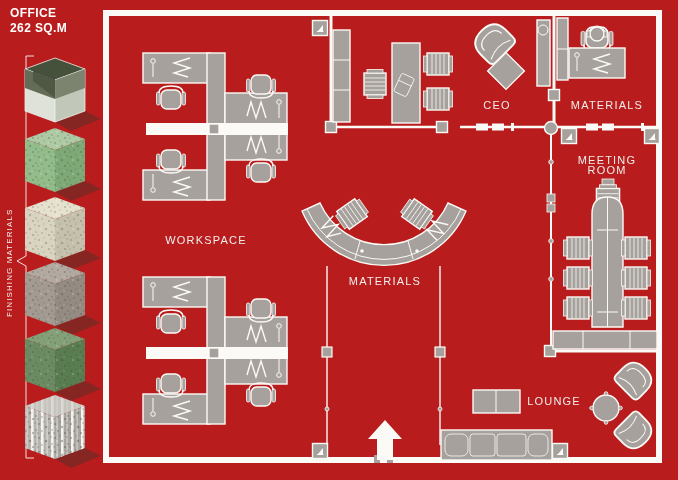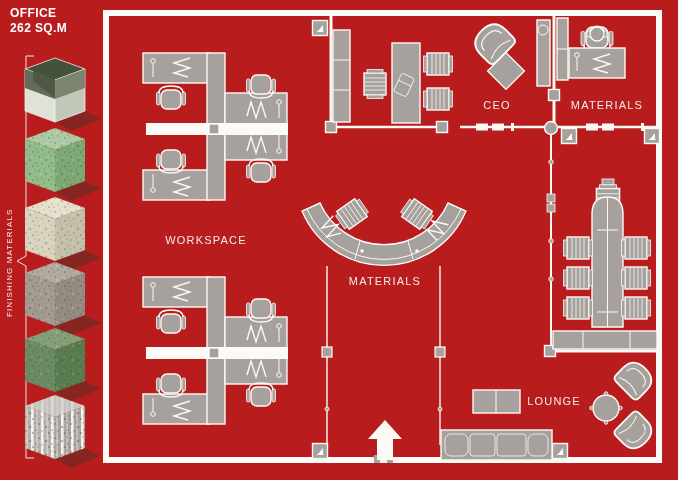--- a/index.html
+++ b/index.html
@@ -418,15 +418,16 @@
       <g transform="translate(633,430) rotate(135) scale(1.25)">
           <use href="#barrel-chair"></use>
         </g>
     </g>
   </svg>
 
   <div class="room-label" style="left:156px;top:235px;width:100px">WORKSPACE</div>
   <div class="room-label" style="left:335px;top:276px;width:100px">MATERIALS</div>
   <div class="room-label" style="left:467px;top:100px;width:60px">CEO</div>
   <div class="room-label" style="left:557px;top:100px;width:100px">MATERIALS</div>
+  <div class="room-label" style="left:572px;top:155px;width:70px">MEETING ROOM</div>
   <div class="room-label" style="left:514px;top:396px;width:80px">LOUNGE</div>
 
 </div>
 
 </body></html>

